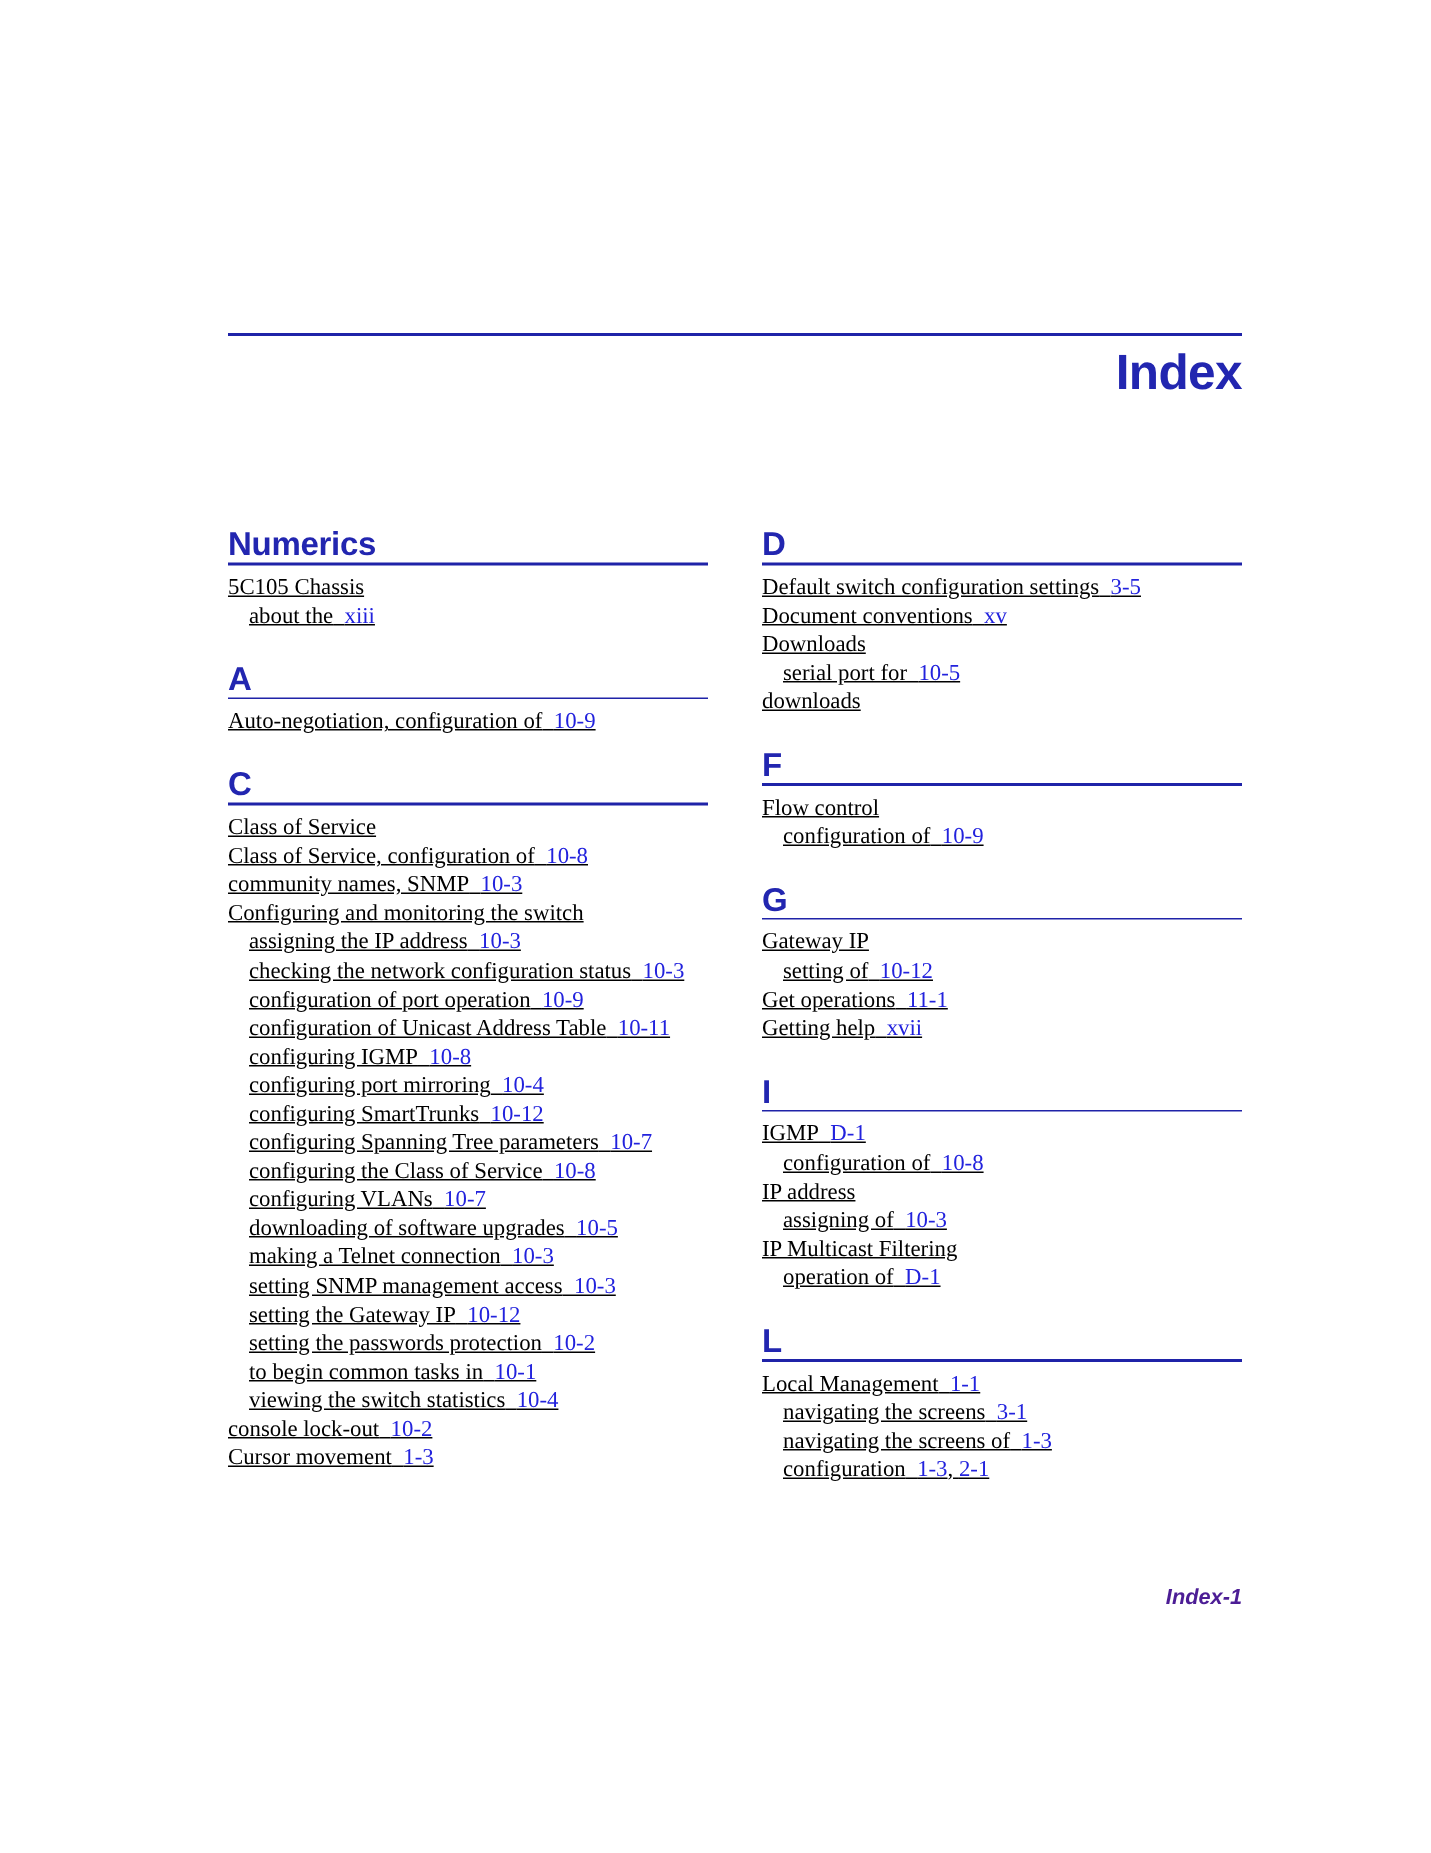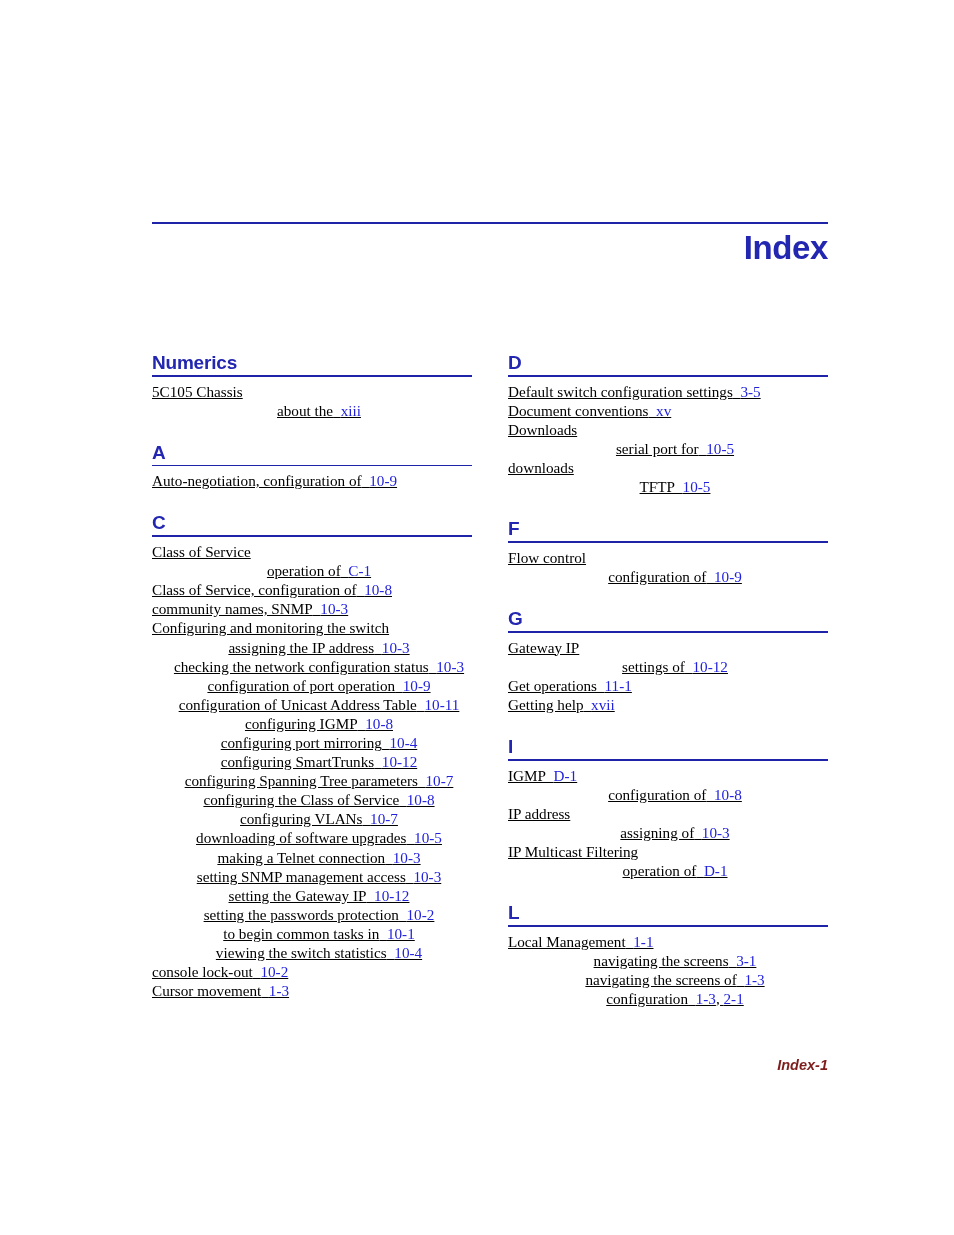--- a/index.html
+++ b/index.html
@@ -62,21 +62,21 @@
   .col-left  { left: 0px; }
   .col-right { left: 356px; }
 
   
   .section { margin: 0; }
   .section + .section { margin-top: 22px; }
 
   .section-letter {
     font-family: "Liberation Sans", "DejaVu Sans", sans-serif;
     font-weight: bold;
-    font-size: 19px;
+    font-size: 22px;
     color: #2226b0;
     line-height: 21px;
     letter-spacing: -0.2px;
     padding-bottom: 1px;
   }
   .section-rule {
     width: 100%;
     height: 1.6px;
     background: #1f23a8;
     margin-top: 1px;
@@ -86,39 +86,39 @@
   
   .entry {
     font-family: "Liberation Serif", "DejaVu Serif", serif;
     font-size: 15.2px;
     line-height: 19.1px;
     color: #000000;
     white-space: nowrap;
     text-decoration: underline;
   }
   .entry.lvl1 { padding-left: 0px; }
-  .entry.lvl2 { padding-left: 14px; text-align: center; }
+  .entry.lvl2 { padding-left: 14px; }
 
   .pg {
     color: #2222dd;
   }
   .pgsep { color: #000000; }
 
   
   .footer {
     position: absolute;
     left: 152px;
     top: 1057px;
     width: 676px;
     text-align: right;
     font-family: "Liberation Sans", "DejaVu Sans", sans-serif;
     font-style: italic;
     font-weight: bold;
     font-size: 14.5px;
-    color: #7f1d1d;
+    color: #4c1d95;
   }
 </style>
 </head>
 <body>
 
 <div class="page">
 
   <div class="header-rule"></div>
 
   <div class="page-title">Index</div>
@@ -133,21 +133,20 @@
         </div>
         <div class="section">
           <div class="section-letter">A</div>
           <div class="section-rule"></div>
           <div class="entry lvl1"><span>Auto-negotiation, configuration of</span>&nbsp;&nbsp;<span class="pg">10-9</span></div>
         </div>
         <div class="section">
           <div class="section-letter">C</div>
           <div class="section-rule"></div>
           <div class="entry lvl1"><span>Class of Service</span></div>
-          <div class="entry lvl2"><span>operation of</span>&nbsp;&nbsp;<span class="pg">C-1</span></div>
           <div class="entry lvl1"><span>Class of Service, configuration of</span>&nbsp;&nbsp;<span class="pg">10-8</span></div>
           <div class="entry lvl1"><span>community names, SNMP</span>&nbsp;&nbsp;<span class="pg">10-3</span></div>
           <div class="entry lvl1"><span>Configuring and monitoring the switch</span></div>
           <div class="entry lvl2"><span>assigning the IP address</span>&nbsp;&nbsp;<span class="pg">10-3</span></div>
           <div class="entry lvl2"><span>checking the network configuration status</span>&nbsp;&nbsp;<span class="pg">10-3</span></div>
           <div class="entry lvl2"><span>configuration of port operation</span>&nbsp;&nbsp;<span class="pg">10-9</span></div>
           <div class="entry lvl2"><span>configuration of Unicast Address Table</span>&nbsp;&nbsp;<span class="pg">10-11</span></div>
           <div class="entry lvl2"><span>configuring IGMP</span>&nbsp;&nbsp;<span class="pg">10-8</span></div>
           <div class="entry lvl2"><span>configuring port mirroring</span>&nbsp;&nbsp;<span class="pg">10-4</span></div>
           <div class="entry lvl2"><span>configuring SmartTrunks</span>&nbsp;&nbsp;<span class="pg">10-12</span></div>
@@ -167,33 +166,32 @@
       </div>
     <div class="col col-right">
         <div class="section">
           <div class="section-letter">D</div>
           <div class="section-rule"></div>
           <div class="entry lvl1"><span>Default switch configuration settings</span>&nbsp;&nbsp;<span class="pg">3-5</span></div>
           <div class="entry lvl1"><span>Document conventions</span>&nbsp;&nbsp;<span class="pg">xv</span></div>
           <div class="entry lvl1"><span>Downloads</span></div>
           <div class="entry lvl2"><span>serial port for</span>&nbsp;&nbsp;<span class="pg">10-5</span></div>
           <div class="entry lvl1"><span>downloads</span></div>
-          <div class="entry lvl2"><span>TFTP</span>&nbsp;&nbsp;<span class="pg">10-5</span></div>
         </div>
         <div class="section">
           <div class="section-letter">F</div>
           <div class="section-rule"></div>
           <div class="entry lvl1"><span>Flow control</span></div>
           <div class="entry lvl2"><span>configuration of</span>&nbsp;&nbsp;<span class="pg">10-9</span></div>
         </div>
         <div class="section">
           <div class="section-letter">G</div>
           <div class="section-rule"></div>
           <div class="entry lvl1"><span>Gateway IP</span></div>
-          <div class="entry lvl2"><span>settings of</span>&nbsp;&nbsp;<span class="pg">10-12</span></div>
+          <div class="entry lvl2"><span>setting of</span>&nbsp;&nbsp;<span class="pg">10-12</span></div>
           <div class="entry lvl1"><span>Get operations</span>&nbsp;&nbsp;<span class="pg">11-1</span></div>
           <div class="entry lvl1"><span>Getting help</span>&nbsp;&nbsp;<span class="pg">xvii</span></div>
         </div>
         <div class="section">
           <div class="section-letter">I</div>
           <div class="section-rule"></div>
           <div class="entry lvl1"><span>IGMP</span>&nbsp;&nbsp;<span class="pg">D-1</span></div>
           <div class="entry lvl2"><span>configuration of</span>&nbsp;&nbsp;<span class="pg">10-8</span></div>
           <div class="entry lvl1"><span>IP address</span></div>
           <div class="entry lvl2"><span>assigning of</span>&nbsp;&nbsp;<span class="pg">10-3</span></div>

